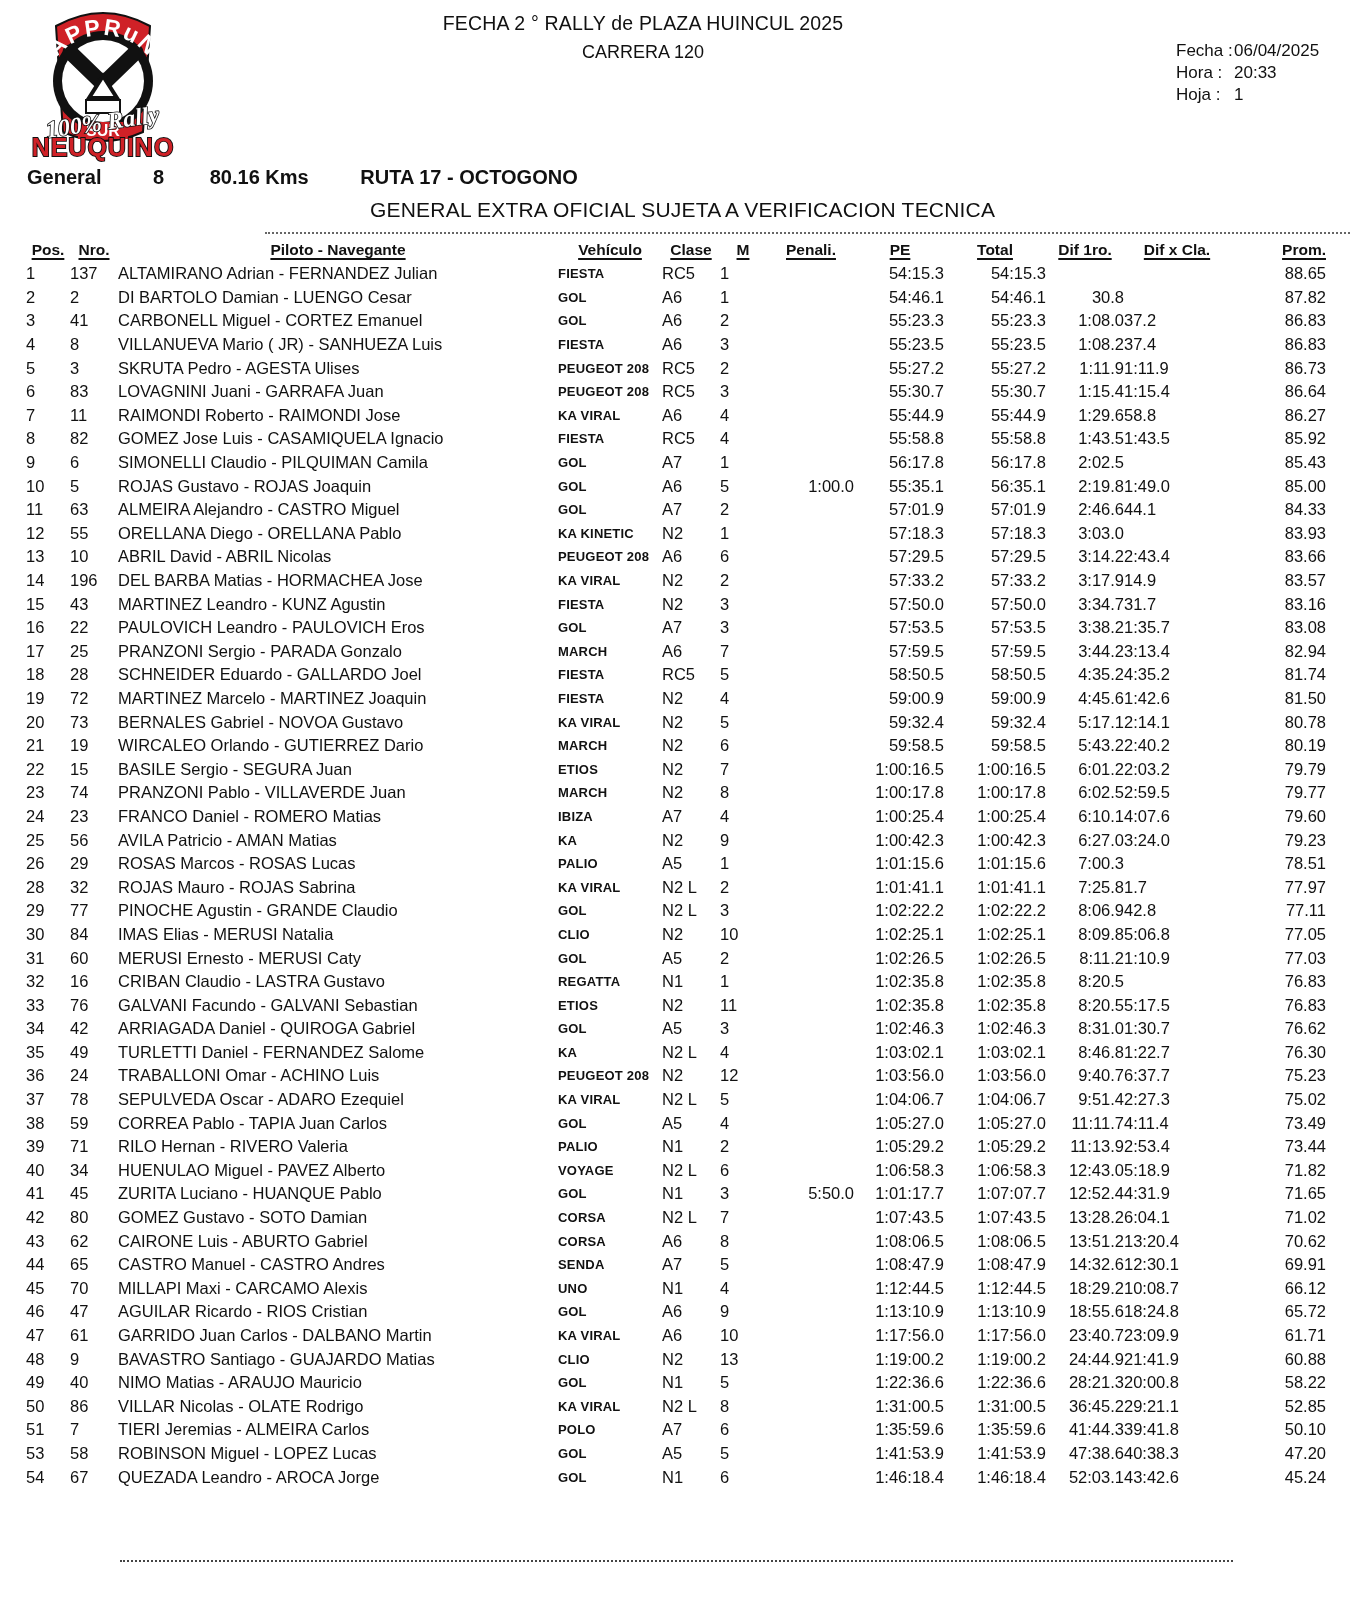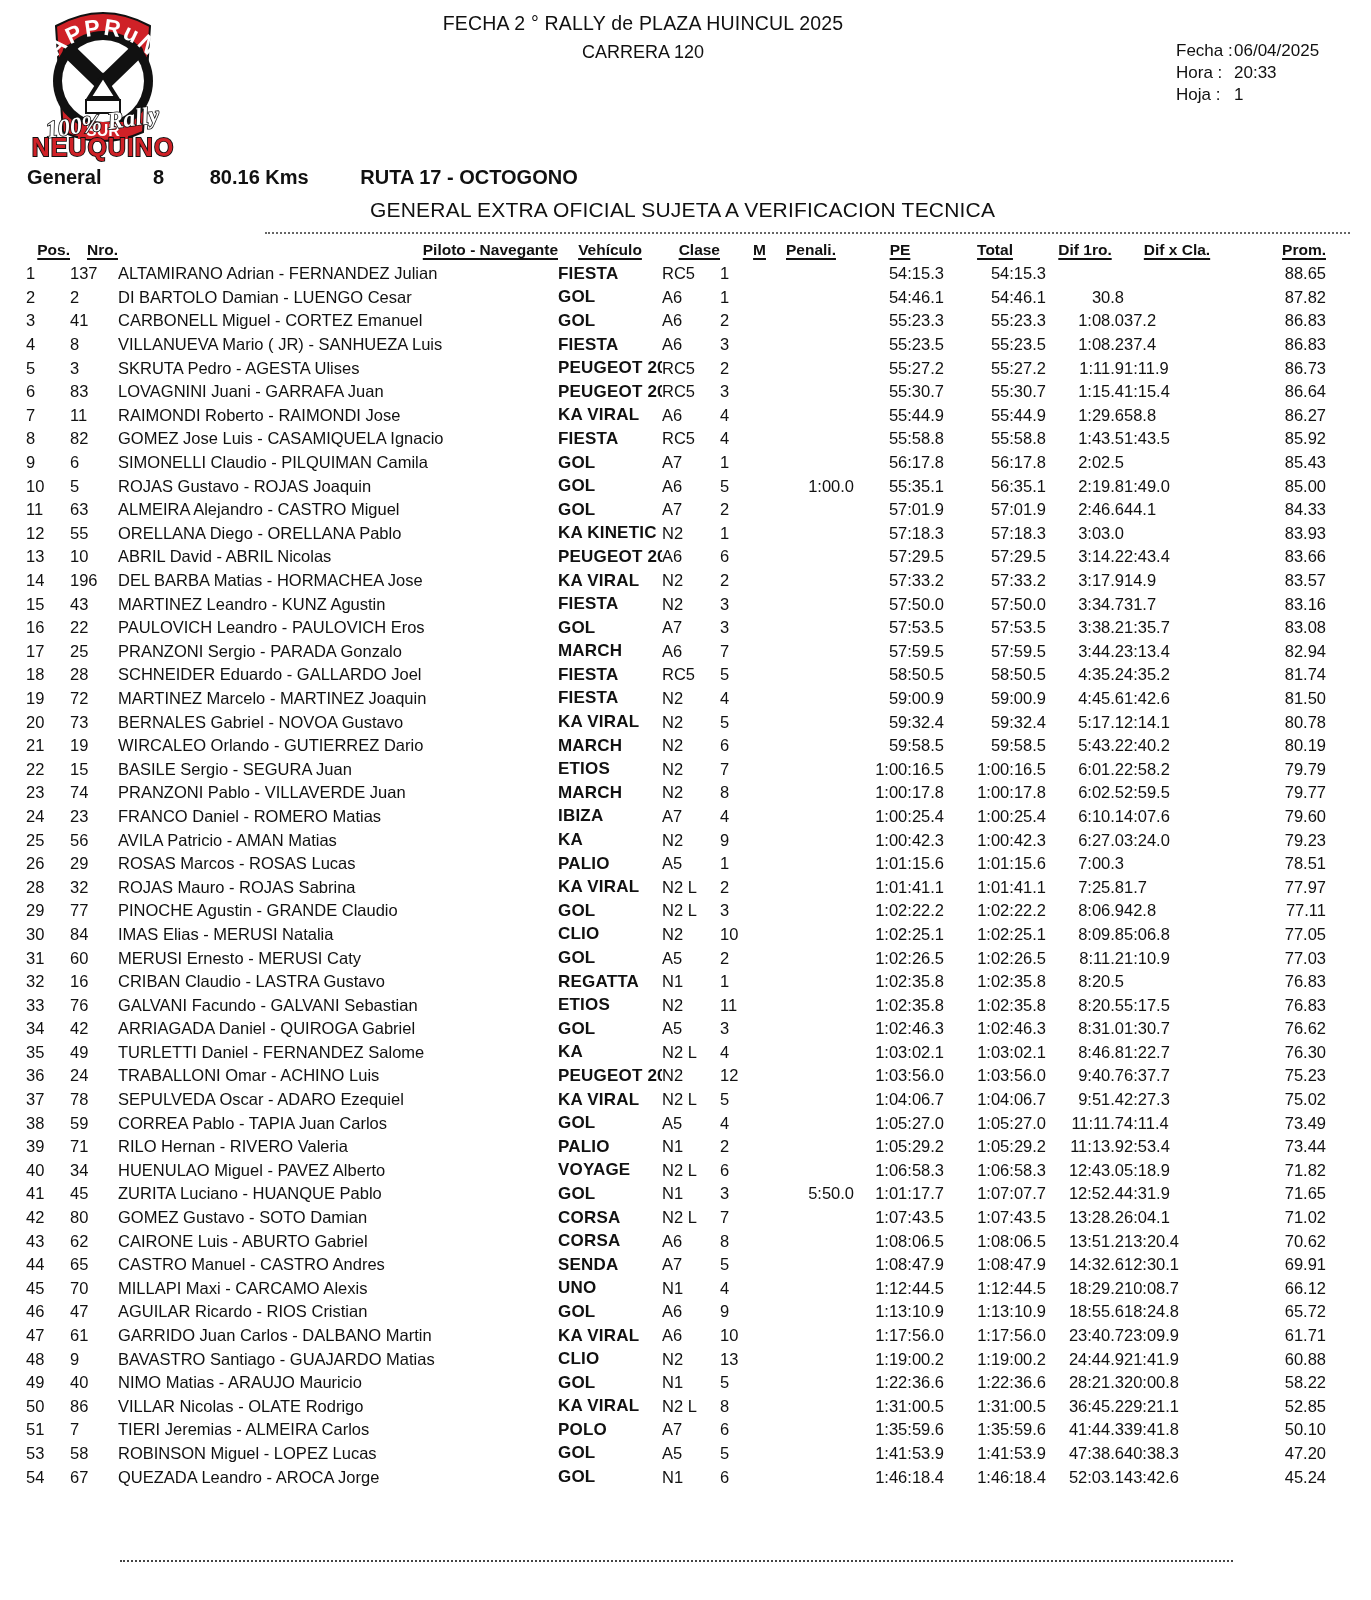--- a/index.html
+++ b/index.html
@@ -28,28 +28,28 @@
   .subtitle{position:absolute;left:370px;top:198px;font-size:21px;letter-spacing:.2px;}
   
   .dotline-top{position:absolute;left:265px;top:232px;width:1085px;border-top:2px dotted #666;}
   .dotline-bottom{position:absolute;left:120px;top:1560px;width:1113px;border-top:2px dotted #444;}
   
   table.results{
     position:absolute;left:26px;top:238px;
     border-collapse:collapse;table-layout:fixed;width:1300px;
   }
   th,td{padding:0;margin:0;white-space:nowrap;overflow:hidden;vertical-align:middle;}
-  th{font-size:15.5px;font-weight:bold;text-align:right;height:24px;}
+  th{font-size:15.5px;font-weight:bold;text-align:center;height:24px;}
   th .hd{text-decoration:underline;text-decoration-thickness:2px;text-underline-offset:3px;}
   td{height:23.6px;font-size:16.5px;}
   .c-pos{width:44px;}
   .c-nro{width:48px;}
   .c-piloto{width:440px;}
   .c-vehiculo{width:104px;}
-  td.c-vehiculo{font-size:17px;font-weight:bold;letter-spacing:.2px;}
+  td.c-vehiculo{font-size:13px;font-weight:bold;letter-spacing:.2px;}
   .c-clase{width:58px;}
   .c-m{width:46px;}
   .c-penali{width:90px;text-align:right;}
   .c-pe{width:88px;text-align:right;}
   .c-total{width:102px;text-align:right;}
   .c-dif1{width:78px;text-align:right;}
   .c-difx{width:106px;text-align:left;}
   .c-prom{width:96px;text-align:right;}
   th.c-vehiculo{text-align:center;}
   th.c-penali,th.c-pe,th.c-total,th.c-dif1,th.c-difx{text-align:center;}
@@ -435,21 +435,21 @@
           <td class="c-pos">22</td>
           <td class="c-nro">15</td>
           <td class="c-piloto">BASILE Sergio - SEGURA Juan</td>
           <td class="c-vehiculo">ETIOS</td>
           <td class="c-clase">N2</td>
           <td class="c-m">7</td>
           <td class="c-penali"></td>
           <td class="c-pe">1:00:16.5</td>
           <td class="c-total">1:00:16.5</td>
           <td class="c-dif1">6:01.2</td>
-          <td class="c-difx">2:58.2</td>
+          <td class="c-difx">2:03.2</td>
           <td class="c-prom">79.79</td>
         </tr>
         <tr>
           <td class="c-pos">23</td>
           <td class="c-nro">74</td>
           <td class="c-piloto">PRANZONI Pablo - VILLAVERDE Juan</td>
           <td class="c-vehiculo">MARCH</td>
           <td class="c-clase">N2</td>
           <td class="c-m">8</td>
           <td class="c-penali"></td>

